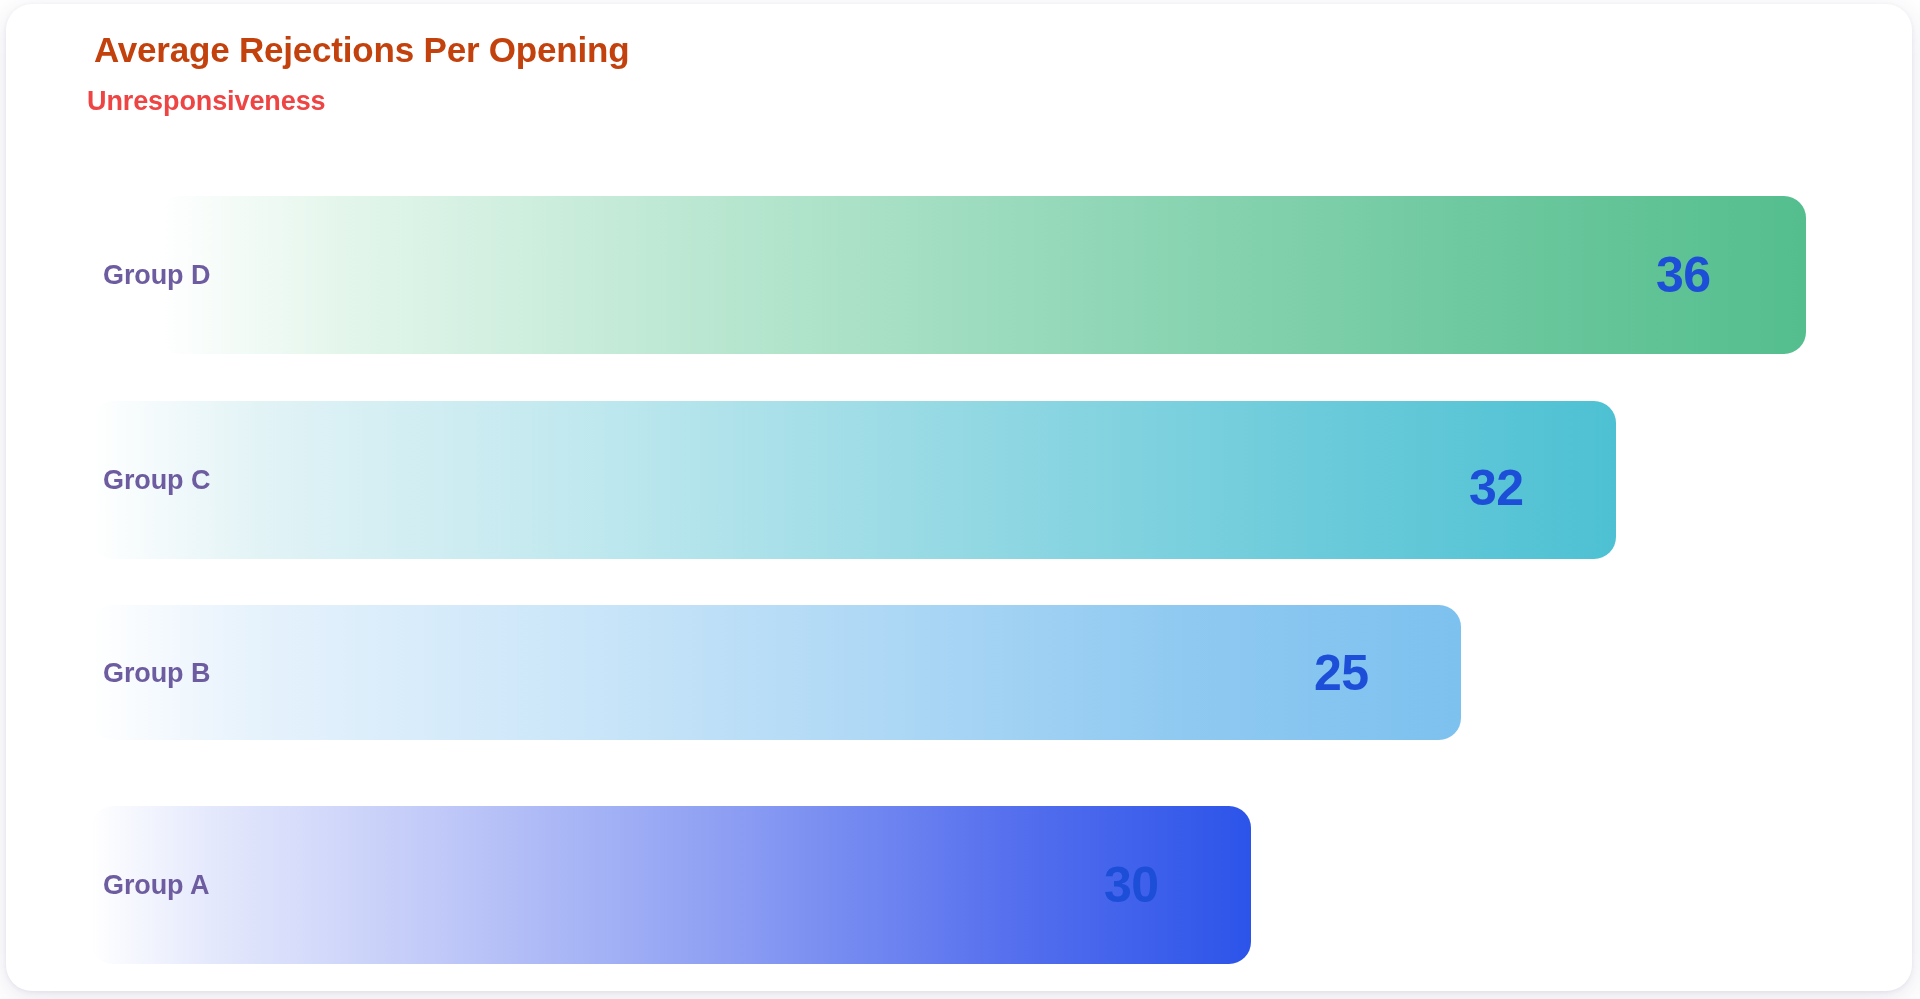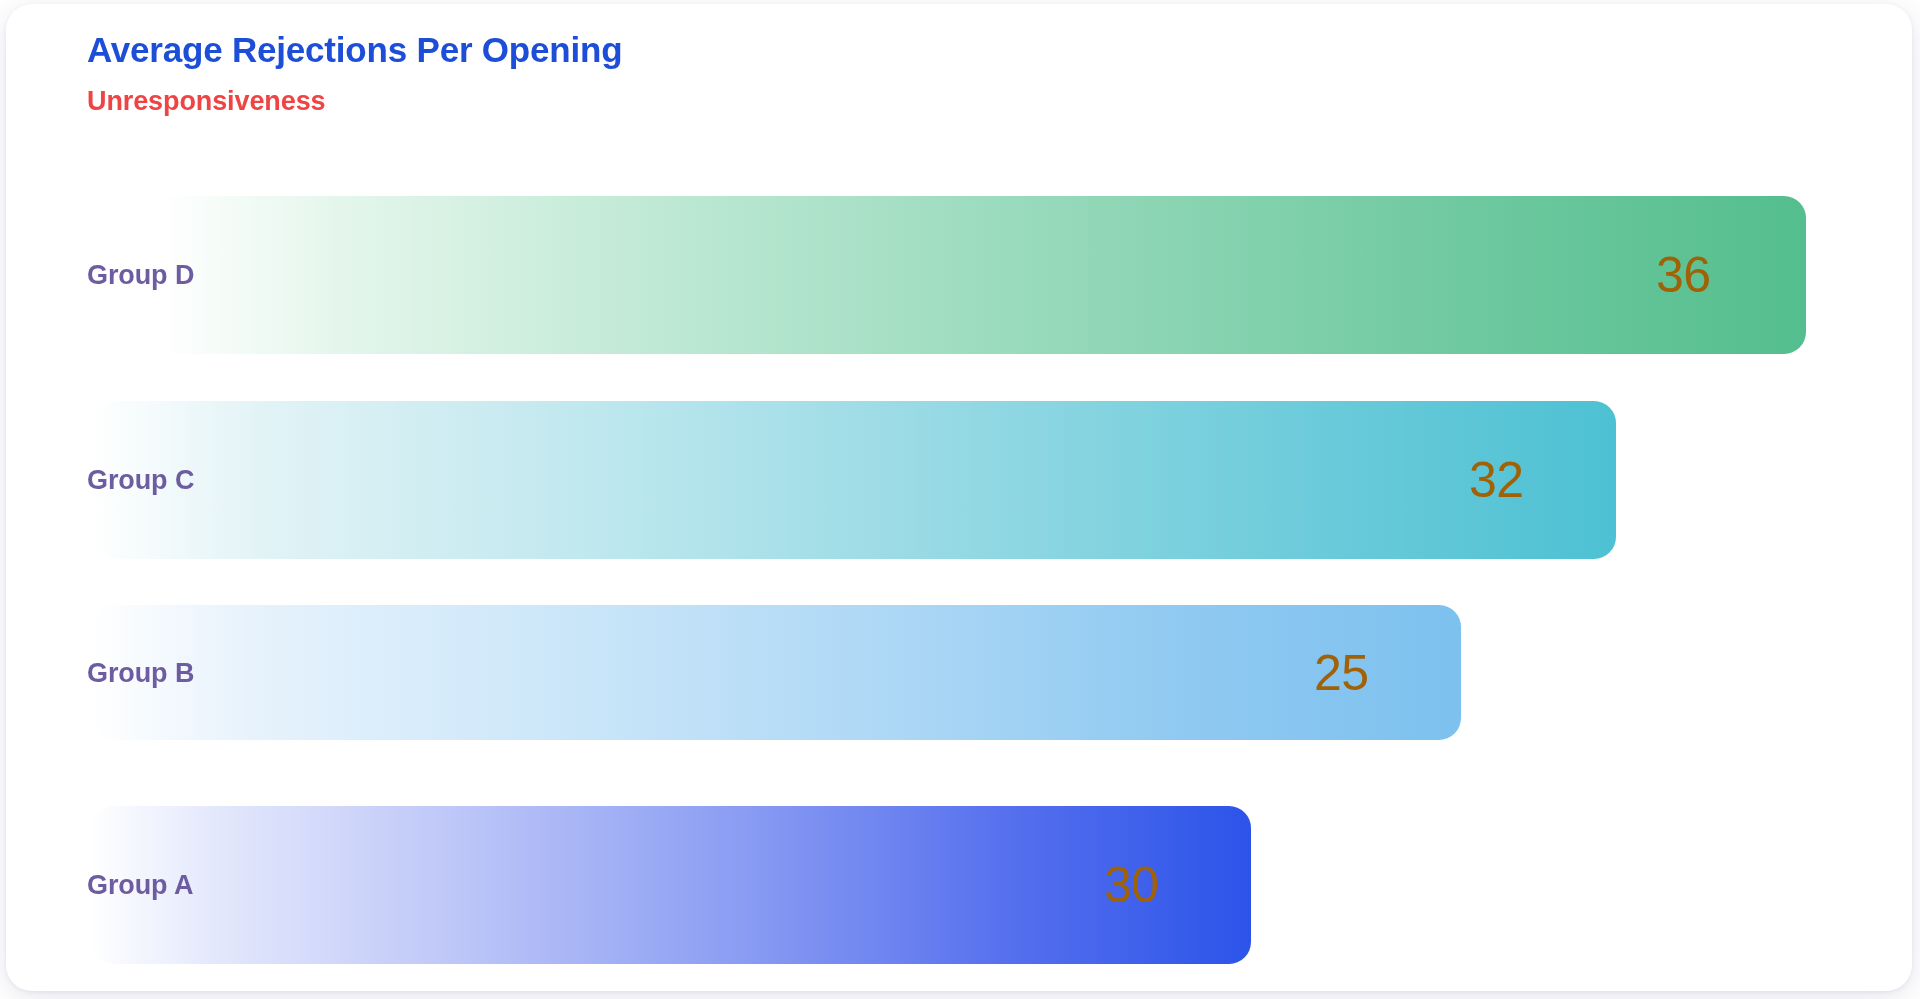--- a/index.html
+++ b/index.html
@@ -25,26 +25,26 @@
     border-radius: 26px;
     box-shadow: 0 6px 26px rgba(60, 50, 110, 0.13),
                 0 1px 4px rgba(60, 50, 110, 0.07);
     box-sizing: border-box;
     overflow: hidden;
   }
 
   
   #chart-title {
     position: absolute;
-    left: 81px;
+    left: 88px;
     top: 26px;
     font-size: 35px;
     font-weight: 700;
     letter-spacing: -0.2px;
-    color: #1d4ed8;
+    color: #c2410c;
     white-space: nowrap;
   }
   #chart-subtitle {
     position: absolute;
     left: 81px;
     top: 82px;
     font-size: 27px;
     font-weight: 600;
     letter-spacing: -0.1px;
     color: #ef4444;
@@ -80,23 +80,23 @@
     font-weight: 600;
     letter-spacing: -0.1px;
     color: #6d5ca0;
     white-space: nowrap;
     z-index: 3;
   }
 
   .bar-value {
     position: absolute;
     font-size: 50px;
-    font-weight: 400;
+    font-weight: 700;
     letter-spacing: -0.5px;
-    color: #a16207;
+    color: #1d4ed8;
     white-space: nowrap;
     z-index: 3;
   }
 
   
   #row-d { top: 192px; height: 158px; }
   #row-c { top: 397px; height: 158px; border-radius: 26px; }
   #row-b { top: 601px; height: 135px; }
   #row-a { top: 802px; height: 158px; }
 
@@ -140,26 +140,26 @@
     background: linear-gradient(90deg,
         rgba(255,255,255,1) 0%,
         rgba(229,233,252,1) 10%,
         rgba(192,201,248,1) 30%,
         rgba(143,160,243,1) 54%,
         rgba(86,112,238,1) 79%,
         rgba(44,84,233,1) 100%);
   }
 
   
-  .bar-label { top: 50%; transform: translateY(-50%); }
+  .bar-label { top: 50%; transform: translateY(-50%); margin-left: 16px; }
   .bar-value { top: 50%; transform: translateY(-50%); }
 
   
   #value-d { left: 1650px; }
-  #value-c { left: 1463px; }
+  #value-c { left: 1463px; margin-top: 8px; }
   #value-b { left: 1308px; }
   #value-a { left: 1098px; }
 </style>
 </head>
 <body>
 
 <div id="chart-card">
 
   <div id="chart-title">Average Rejections Per Opening</div>
 

